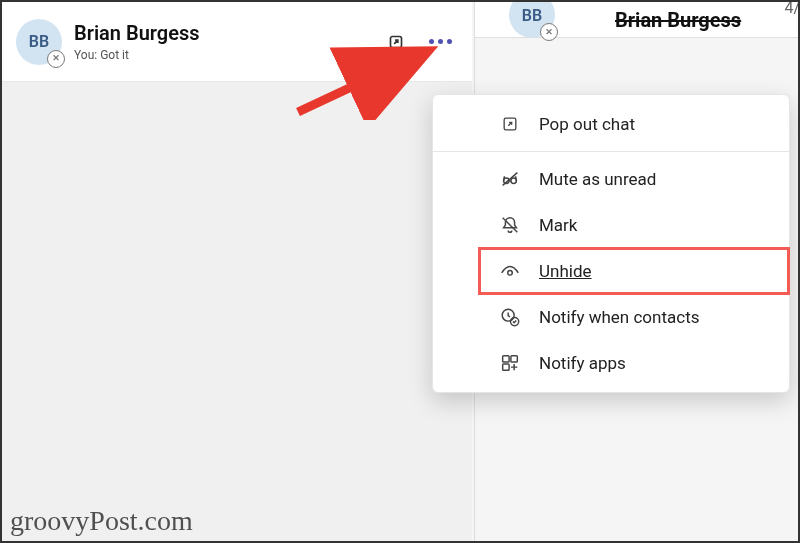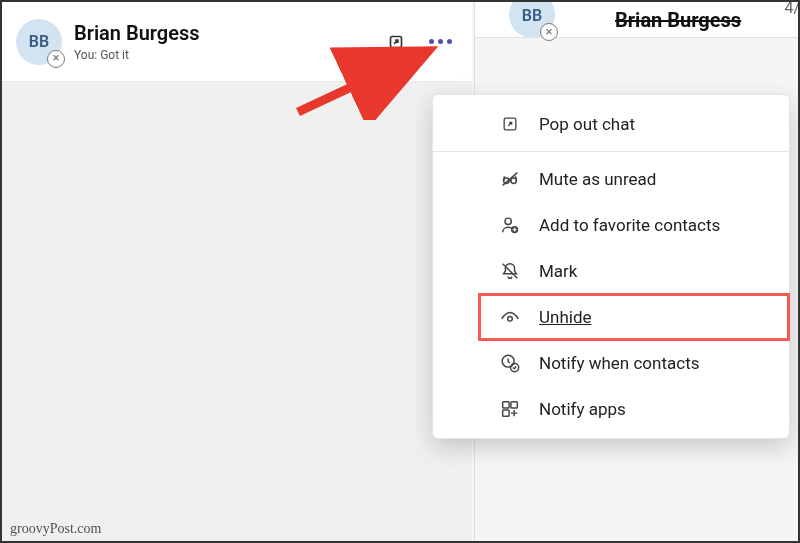--- a/index.html
+++ b/index.html
@@ -204,21 +204,21 @@
       height: 80px;
       z-index: 100;
       pointer-events: none;
     }
 
     .watermark {
       position: absolute;
       left: 8px;
       bottom: 4px;
       font-family: Georgia, serif;
-      font-size: 14px;
+      font-size: 28px;
       color: #333;
       opacity: 0.85;
       z-index: 200;
     }
 
     svg { display: block; }
   </style>
 </head>
 <body>
 
@@ -279,31 +279,20 @@
           <circle cx="16" cy="14" r="3"></circle>
         <path d="M11 14h2 M5 14l1-5 M19 14l-1-5"></path>
         <line x1="4" y1="19" x2="20" y2="5"></line>
       </svg>
     </span>
     <span>Mute as unread</span>
   </div>
   <div class="menu-item">
     <span class="menu-icon">
       <svg width="22" height="22" viewBox="0 0 24 24" fill="none" stroke="#444" stroke-width="1.6">
-        <circle cx="10" cy="8" r="3.5"></circle>
-        <path d="M4 20c0-3 2.5-5.5 6-5.5s6 2.5 6 5.5"></path>
-        <circle cx="17" cy="17" r="4" fill="#444" stroke="none"></circle>
-        <path d="M17 15v4 M15 17h4" stroke="#fff" stroke-width="1.5"></path>
-      </svg>
-    </span>
-    <span>Add to favorite contacts</span>
-  </div>
-  <div class="menu-item">
-    <span class="menu-icon">
-      <svg width="22" height="22" viewBox="0 0 24 24" fill="none" stroke="#444" stroke-width="1.6">
         <path d="M12 4a5 5 0 0 0-5 5v3l-2 3h14l-2-3V9a5 5 0 0 0-5-5z"></path>
         <path d="M10 18a2 2 0 0 0 4 0"></path>
         <line x1="4" y1="4" x2="20" y2="20"></line>
       </svg>
     </span>
     <span>Mark</span>
   </div>
   <div class="menu-item highlighted">
     <span class="menu-icon">
       <svg width="22" height="22" viewBox="0 0 24 24" fill="none" stroke="#444" stroke-width="1.6">

